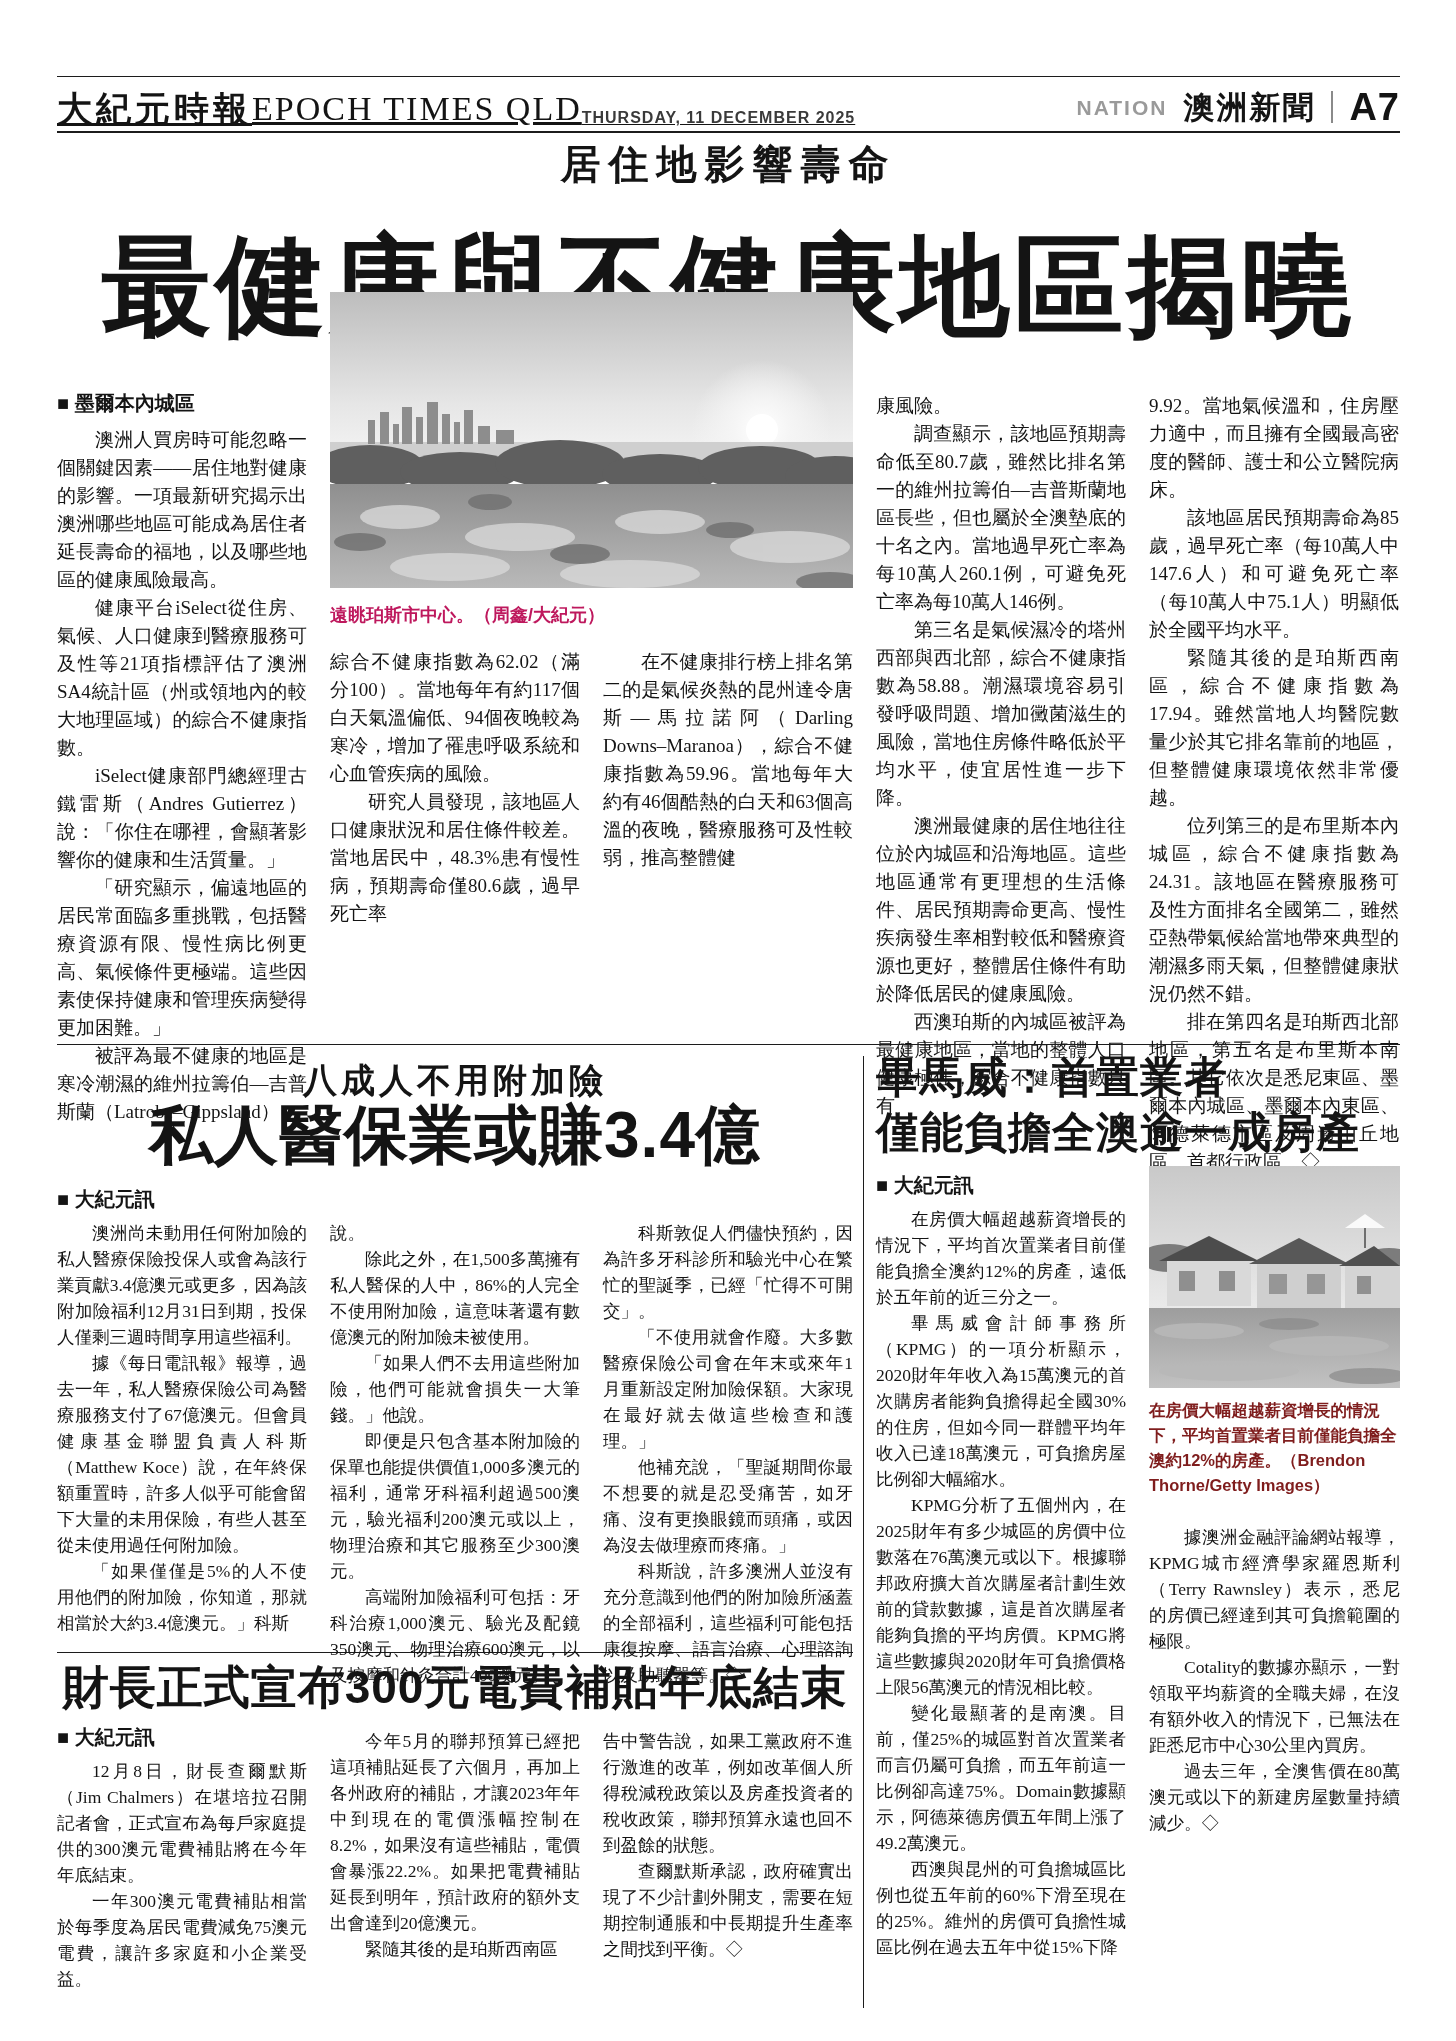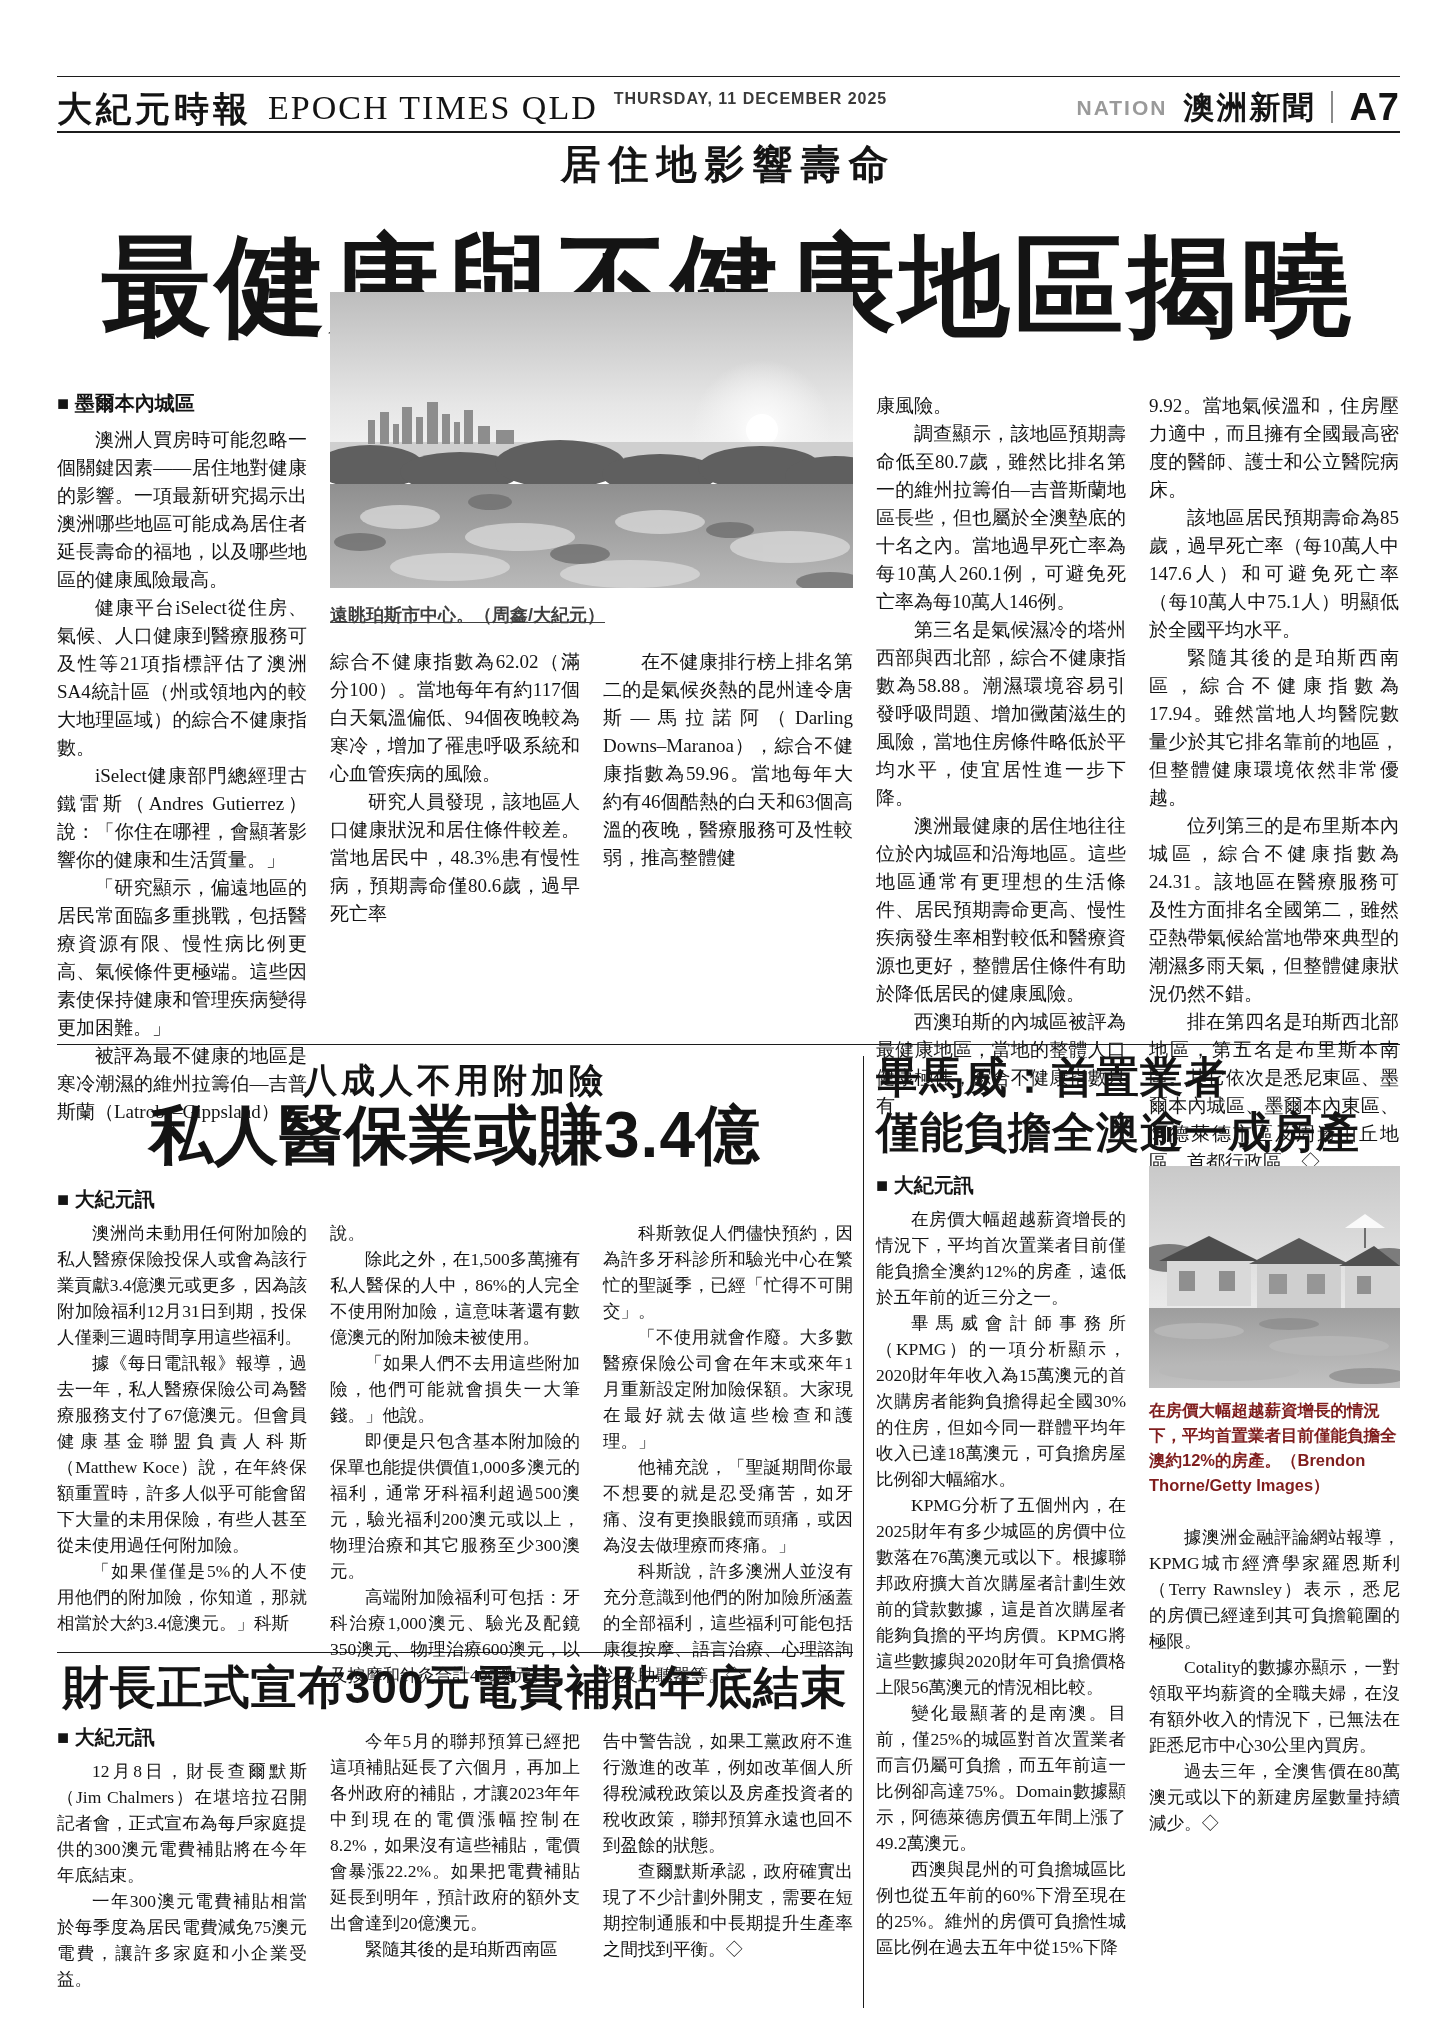--- a/index.html
+++ b/index.html
@@ -12,39 +12,39 @@
   .bt2{font-size:17.5px;line-height:26px;text-align:justify;font-family:"Liberation Serif",serif;}
   .bt p,.bt2 p{margin:0;text-indent:2em;}
   .bt p.cont,.bt2 p.cont{text-indent:0;}
   .byline{font-family:"Liberation Sans",sans-serif;font-weight:bold;font-size:20px;}
   .kicker1{font:bold 40px/1.1 "Liberation Sans",sans-serif;text-align:center;letter-spacing:8px;}
   .head1{font:bold 110px/1 "Liberation Serif",serif;text-align:center;letter-spacing:4px;white-space:nowrap;}
   .kicker2{font:bold 34px/1.1 "Liberation Sans",sans-serif;text-align:center;letter-spacing:4px;}
   .head2{font:bold 64px/1.05 "Liberation Sans",sans-serif;text-align:center;letter-spacing:1px;}
   .head3{font:bold 43px/55px "Liberation Sans",sans-serif;letter-spacing:1px;}
   .head4{font:bold 46px/1.1 "Liberation Sans",sans-serif;text-align:center;letter-spacing:1px;}
-  .cap{font:bold 18px/27px "Liberation Sans",sans-serif;color:#404040;text-decoration:underline;}
+  .cap{font:bold 18px/27px "Liberation Sans",sans-serif;color:#be185d;}
   .cap2{font:bold 16.5px/25px "Liberation Sans",sans-serif;color:#7f1d1d;}
   .mast-cn{font:bold 35px/1 "Liberation Sans",sans-serif;letter-spacing:4px;}
   .mast-en{font:400 34px/1 "Liberation Serif",serif;letter-spacing:2px;}
   .mast-date{font:bold 16px/1 "Liberation Sans",sans-serif;color:#3a3a3a;letter-spacing:1px;}
   .sec-en{font:bold 21px/1 "Liberation Sans",sans-serif;color:#9a9a9a;letter-spacing:2px;}
   .sec-cn{font:bold 31px/1 "Liberation Sans",sans-serif;letter-spacing:2px;}
   .pageno{font:900 38px/1 "Liberation Sans",sans-serif;letter-spacing:1px;}
   .vbar{width:2px;height:32px;background:#8a8a8a;}
 </style>
 </head>
 <body>
 
 <div class="page">
 
   <div class="abs rule" style="left:57px;top:76px;width:1343px;height:1px;"></div>
 
   <div class="abs" style="left:57px;top:86px;width:1343px;height:40px;display:flex;align-items:flex-end;justify-content:space-between;">
-    <div style="display:flex;align-items:flex-start;gap:16px;">
+    <div style="display:flex;align-items:flex-end;text-decoration:underline;">
       <span class="mast-cn">大紀元時報</span>
       <span class="mast-en">EPOCH TIMES QLD</span>
       <span class="mast-date">THURSDAY, 11 DECEMBER 2025</span>
     </div>
     <div style="display:flex;align-items:center;gap:16px;">
       <span class="sec-en">NATION</span>
       <span class="sec-cn">澳洲新聞</span>
       <span class="vbar"></span>
       <span class="pageno">A7</span>
     </div>

